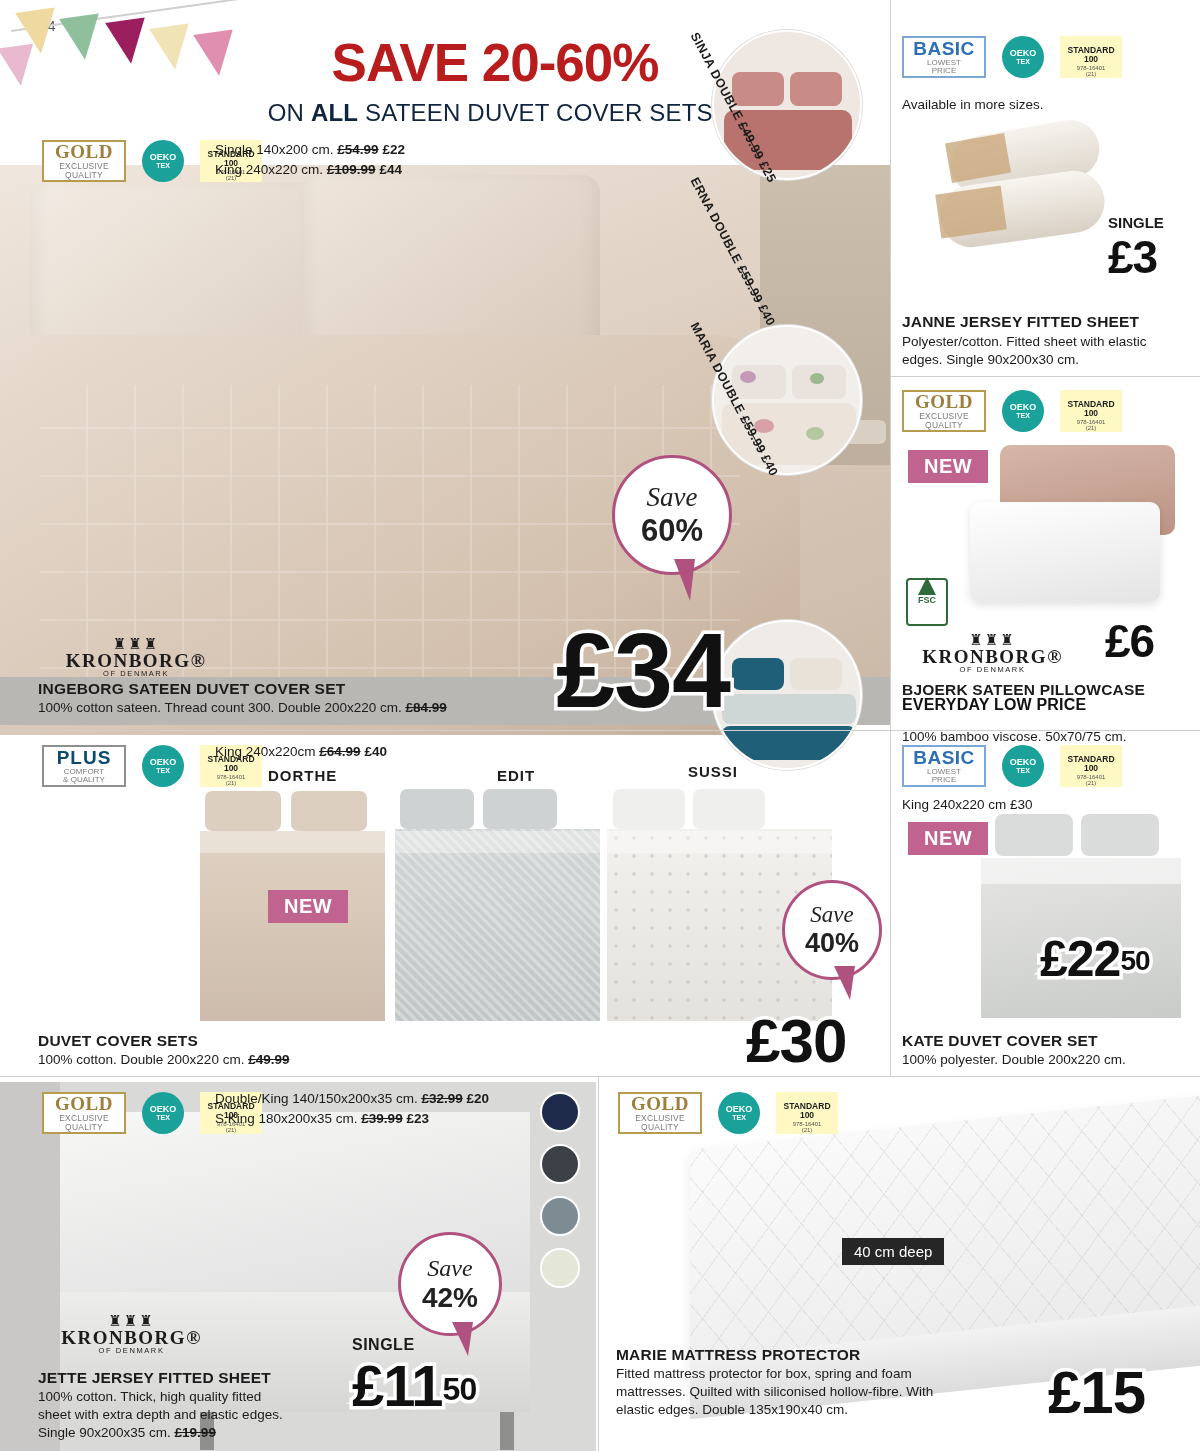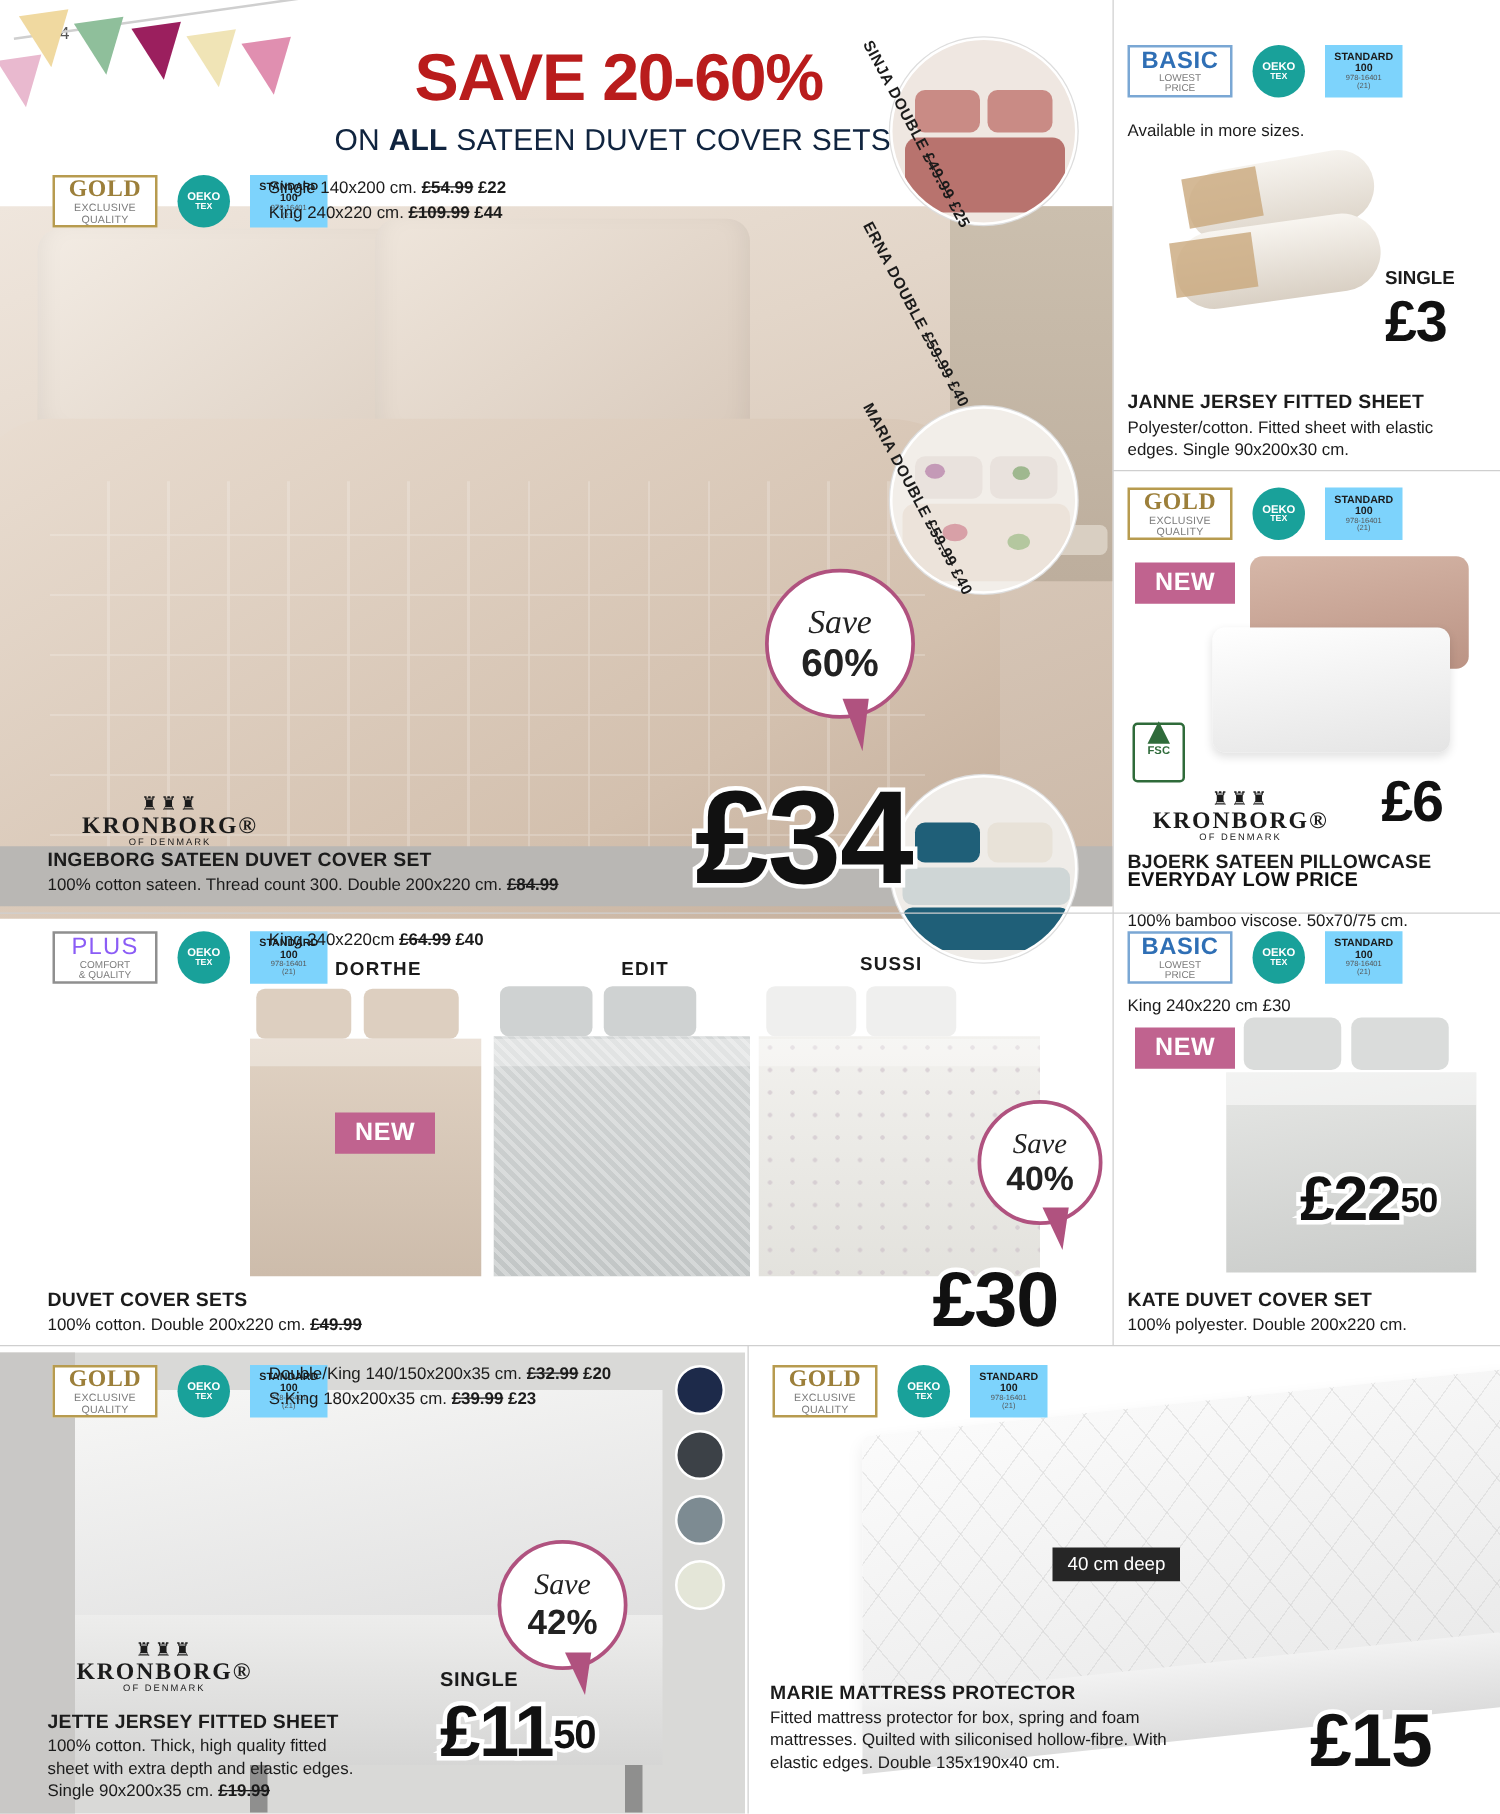--- a/index.html
+++ b/index.html
@@ -24,37 +24,37 @@
     width:84px;height:42px;border:2px solid #b79b4f;background:#fff;
     display:flex;flex-direction:column;align-items:center;justify-content:center;
     line-height:1.05;
   }
   .badge-gold .b1 { font-family:"Liberation Serif", serif; font-weight:bold; font-size:19px; color:#9c7f3a; letter-spacing:.5px;}
   .badge-gold .b2 { font-size:8.5px; color:#7c7c7c; letter-spacing:.2px;}
   .badge-plus {
     width:84px;height:42px;border:2px solid #8f8f8f;background:#fff;
     display:flex;flex-direction:column;align-items:center;justify-content:center;line-height:1.05;
   }
-  .badge-plus .b1 { font-weight:normal;font-size:19px;color:#8b5cf6;letter-spacing:1px;}
+  .badge-plus .b1 { font-weight:bold;font-size:19px;color:#0c4a6e;letter-spacing:1px;}
   .badge-plus .b2 { font-size:8px;color:#7c7c7c;}
   .badge-basic {
     width:84px;height:42px;border:2px solid #7aa7d4;background:#fff;
     display:flex;flex-direction:column;align-items:center;justify-content:center;line-height:1.05;
   }
   .badge-basic .b1 { font-weight:bold;font-size:19px;color:#2f6fb5;letter-spacing:.5px;}
   .badge-basic .b2 { font-size:8px;color:#7c7c7c;}
   .badge-oeko {
     width:42px;height:42px;border-radius:50%;background:#19a19a;color:#fff;
     display:flex;flex-direction:column;align-items:center;justify-content:center;
     font-size:9px;font-weight:bold;line-height:1.05;
   }
   .badge-oeko .o2{ font-size:7px; }
   .badge-std {
-    width:62px;height:42px;background:#7dd3fc;display:flex;flex-direction:column;
-    align-items:center;justify-content:center;line-height:1.1;
+    width:62px;height:42px;background:#fef9c3;display:flex;flex-direction:column;
+    align-items:center;justify-content:flex-end;line-height:1.1;
   }
   .badge-std .s1{font-size:8.5px;font-weight:bold;}
   .badge-std .s2{font-size:8.5px;font-weight:bold;}
   .badge-std .s3{font-size:6px;color:#555;}
   .badge-std .s4{font-size:6px;color:#555;}
   .badge-row { display:flex; align-items:center; gap:16px; }
 
   .badge-new {
     background:#c0638f;color:#fff;font-weight:bold;font-size:20px;
     padding:5px 16px;letter-spacing:.5px;display:inline-block;

